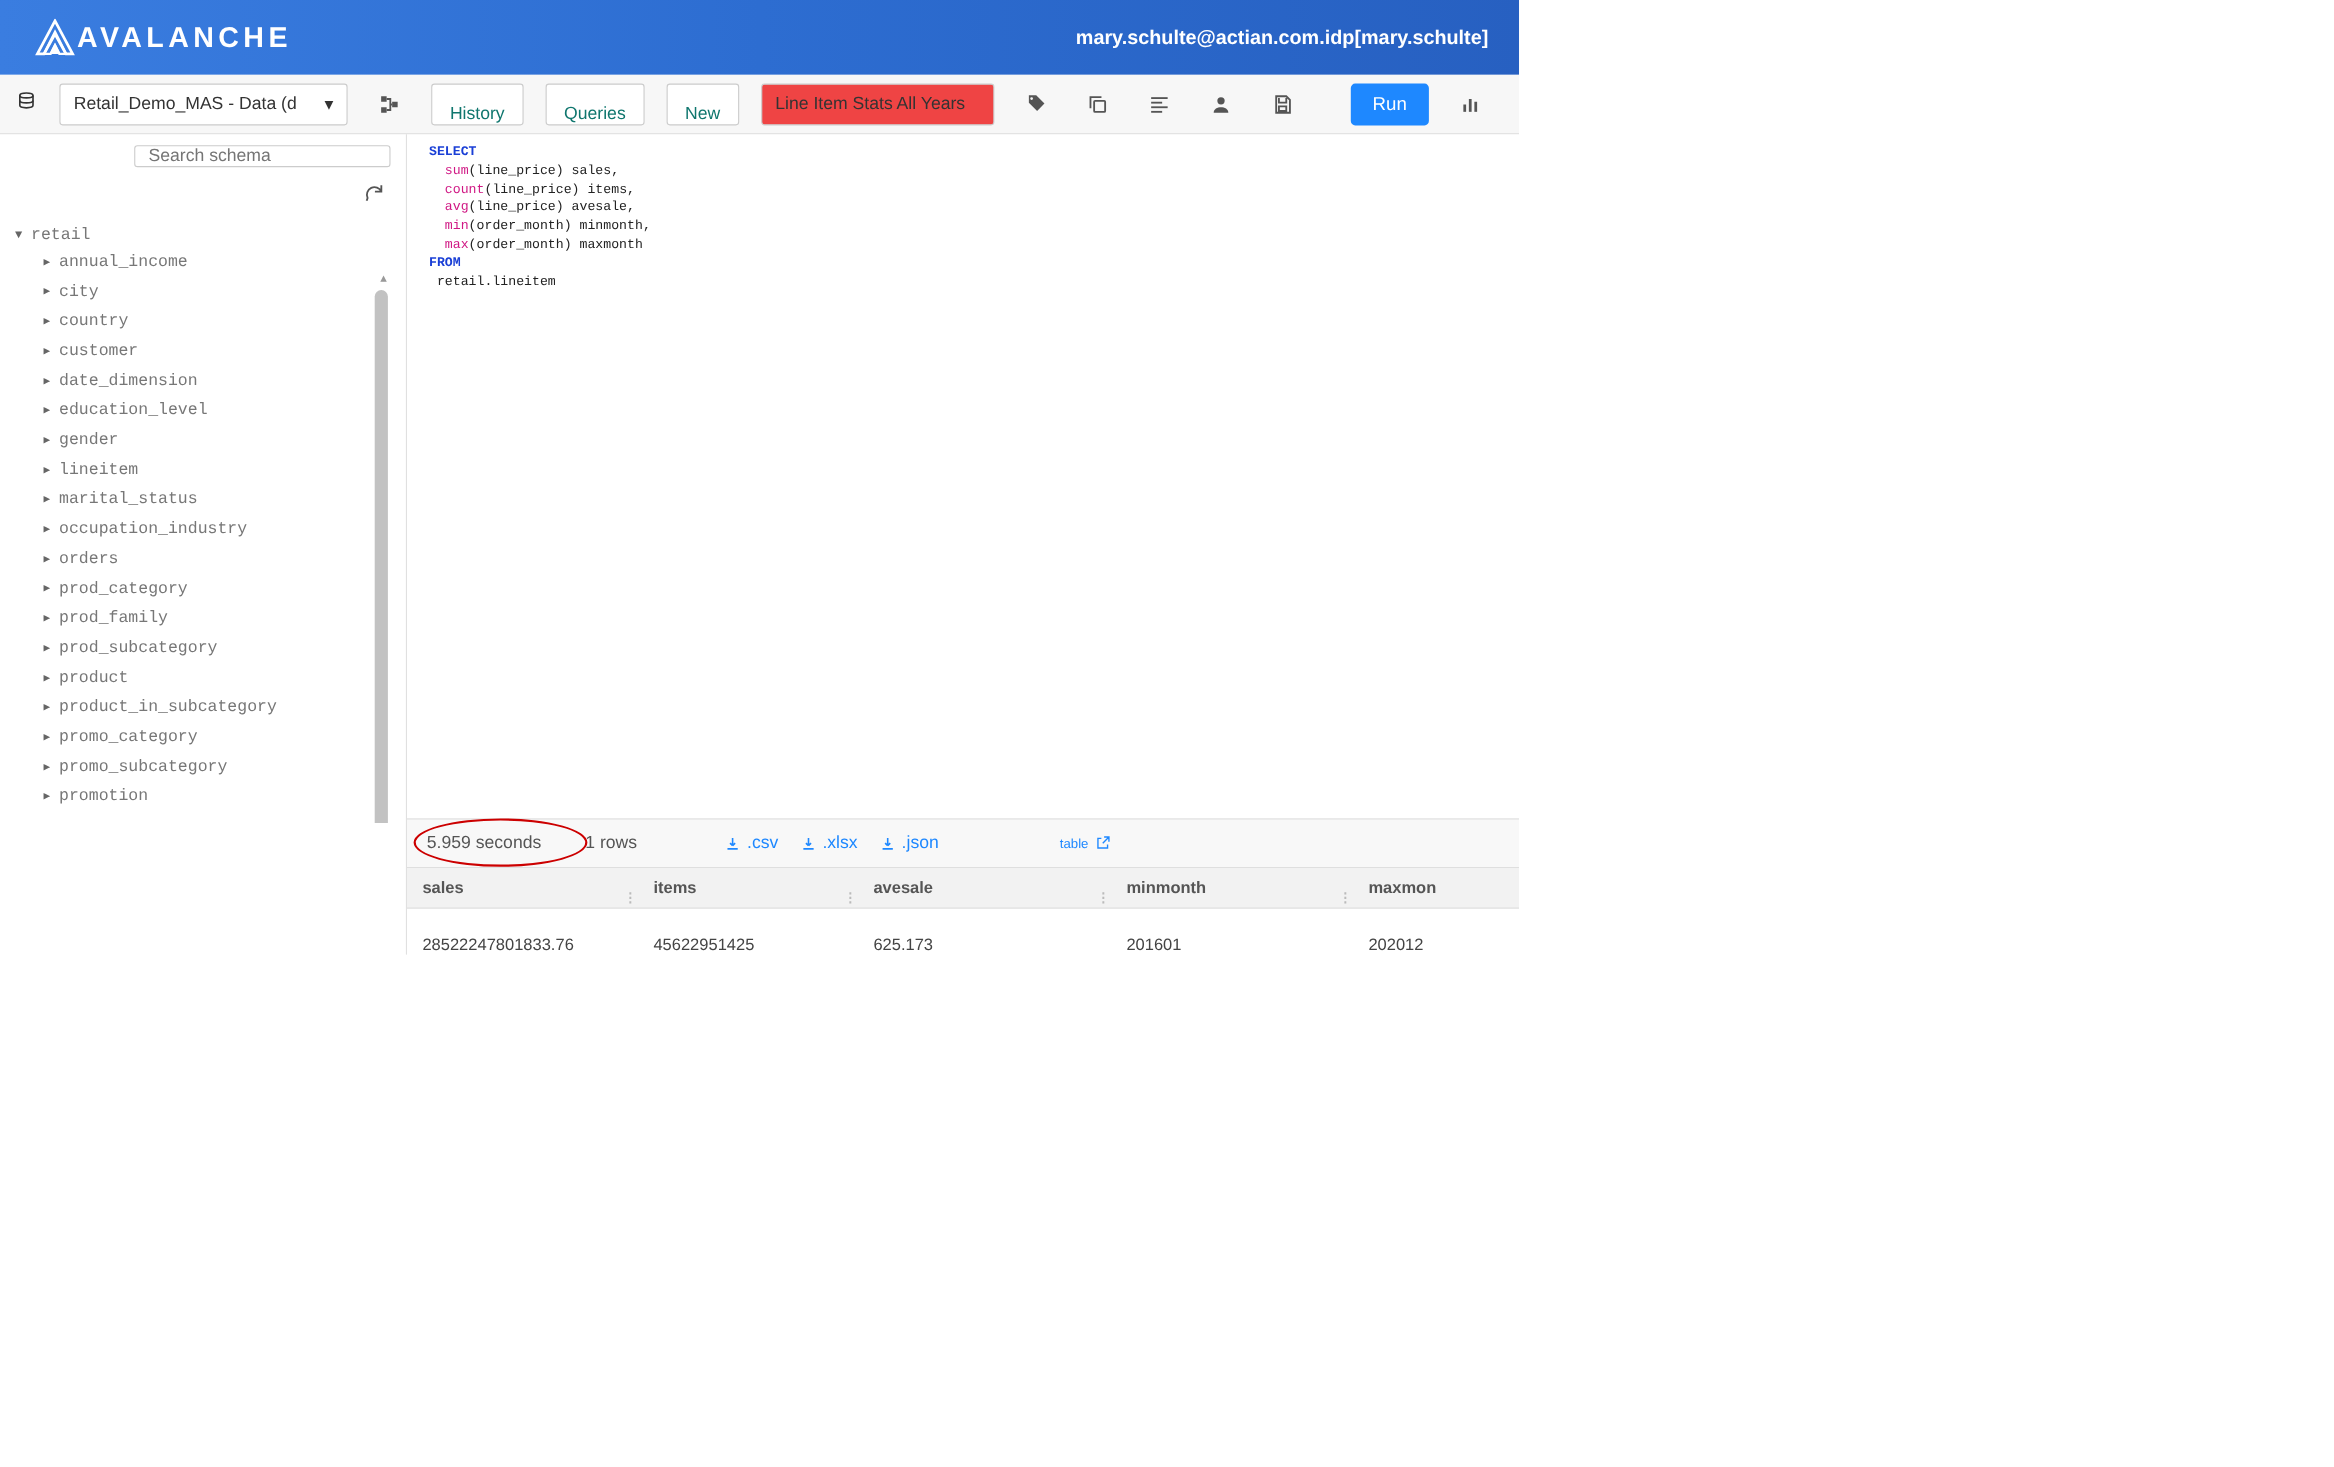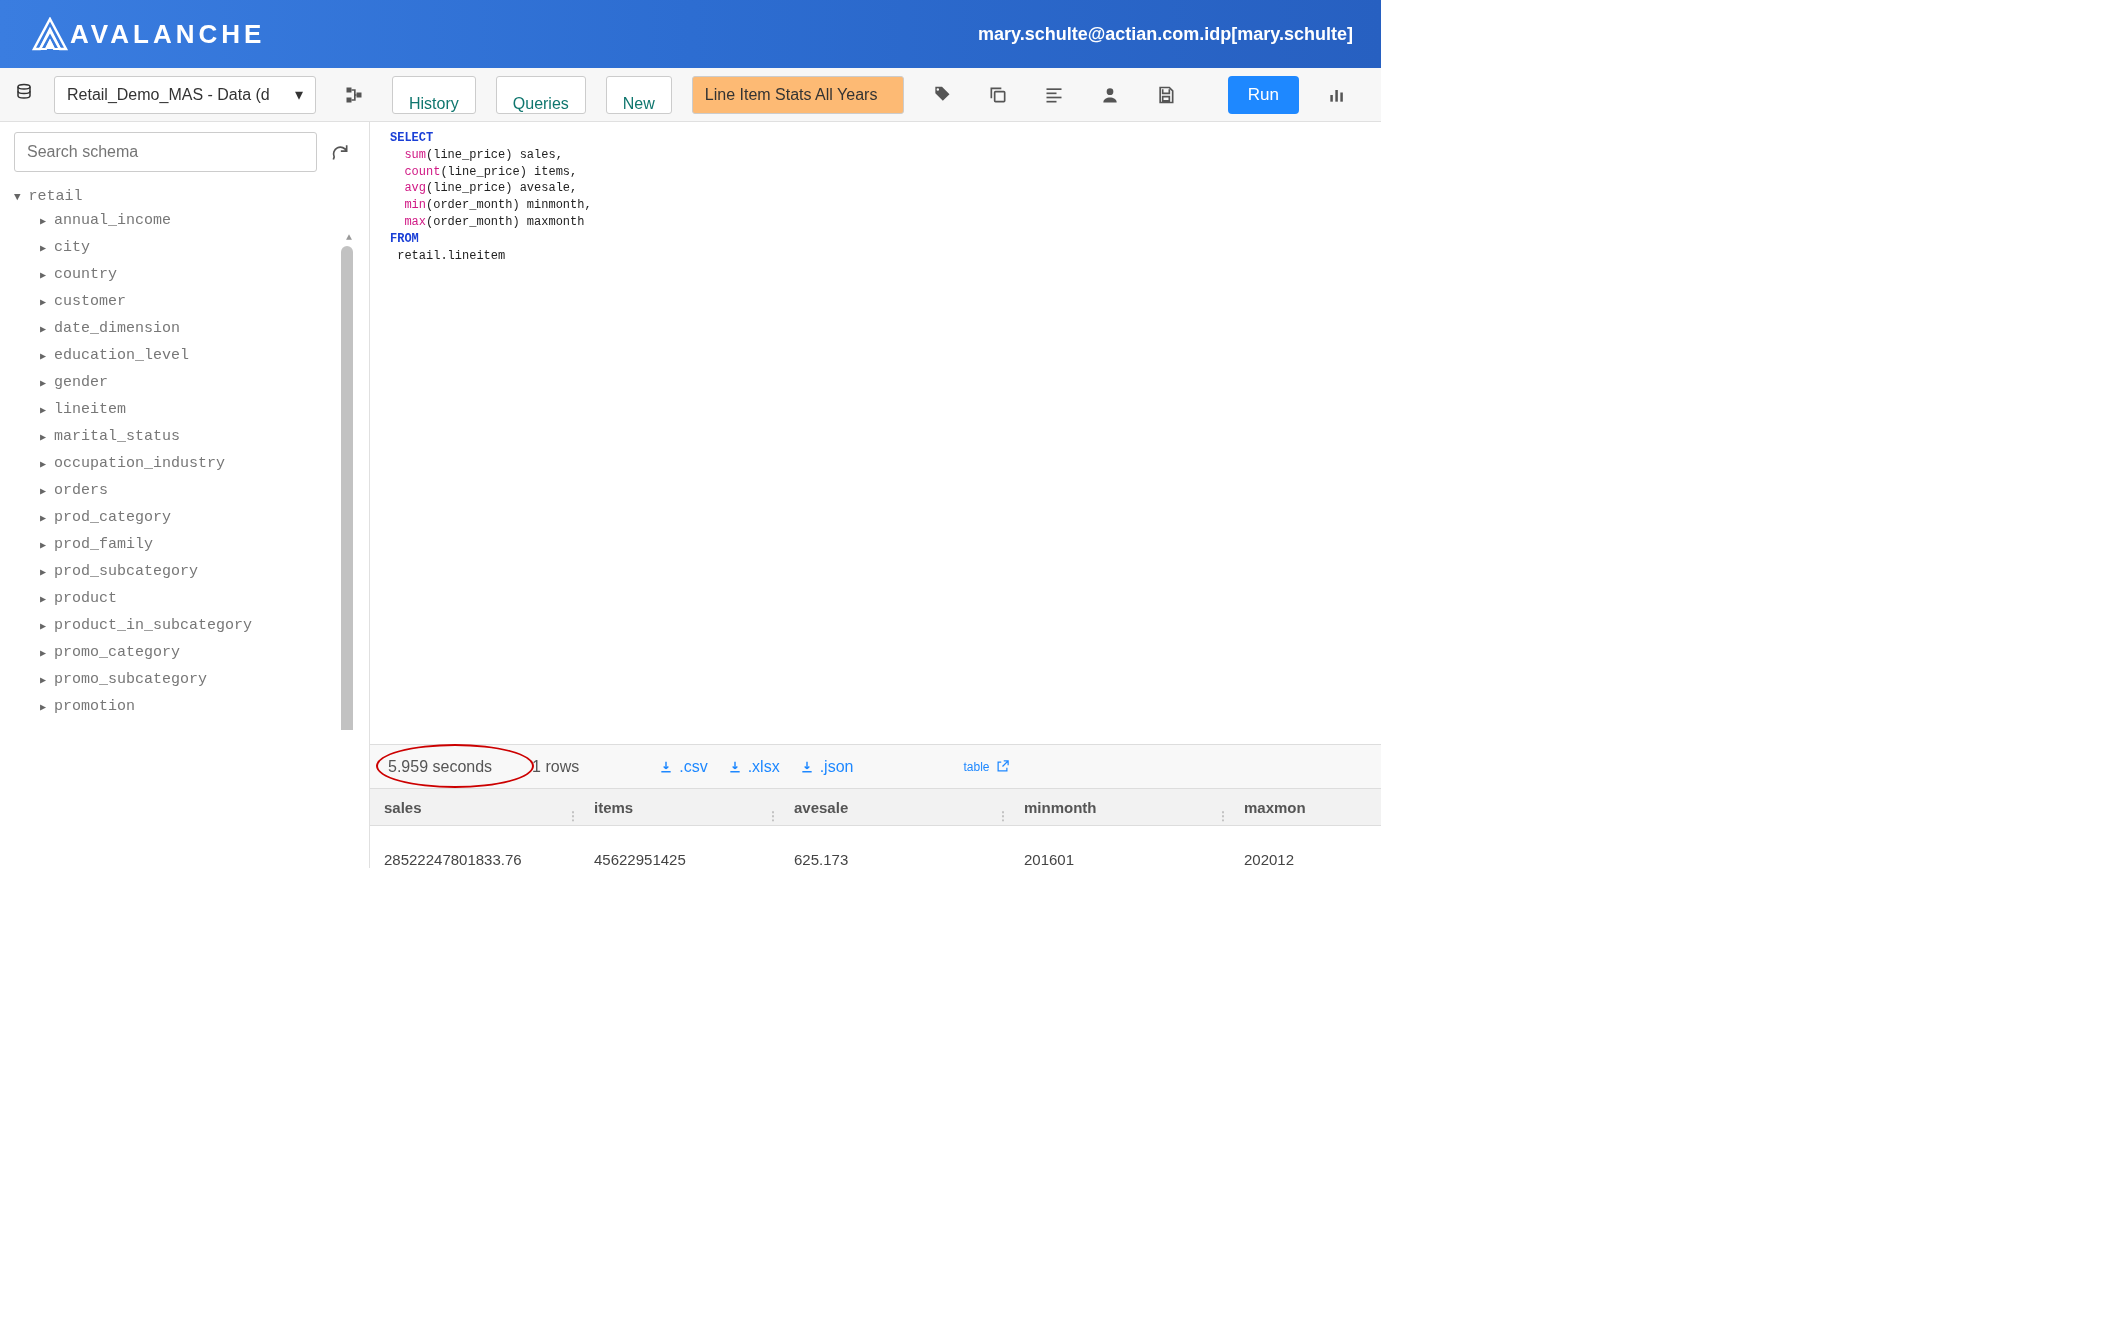--- a/index.html
+++ b/index.html
@@ -58,21 +58,21 @@
     background: #fff;
     height: 38px;
     padding: 0 16px;
     font-size: 16px;
     color: #0f766e;
     border-radius: 3px;
     display:flex; align-items:flex-end;
   }
   .qname-input {
     border: 1px solid #ccc;
-    background: #fdba74;
+    background: #ef4444;
     height: 38px;
     padding: 0 12px;
     font-size: 16px;
     color: #333;
     width: 212px;
     border-radius:3px;
   }
   .run-btn {
     background: #1e88ff;
     color: #fff;
@@ -89,21 +89,21 @@
     display:flex;
     height: 746px;
   }
   .sidebar {
     width: 370px;
     border-right: 1px solid #e0e0e0;
     padding: 10px 14px 0 14px;
     display:flex; flex-direction:column;
     position:relative;
   }
-  .search-row { display:flex; gap:8px; align-items:center; margin-bottom:14px;}
+  .search-row { display:flex; gap:8px; align-items:flex-end; margin-bottom:14px;flex-direction:column;}
   .search-input {
     flex:1;
     border:1px solid #ccc;
     height:40px;
     padding:0 12px;
     font-size:16px;
     color:#555;
     border-radius:3px;
   }
   .refresh-btn { width:30px; height:30px; display:flex;align-items:center;justify-content:center; color:#555; font-size:18px; cursor:pointer;}

